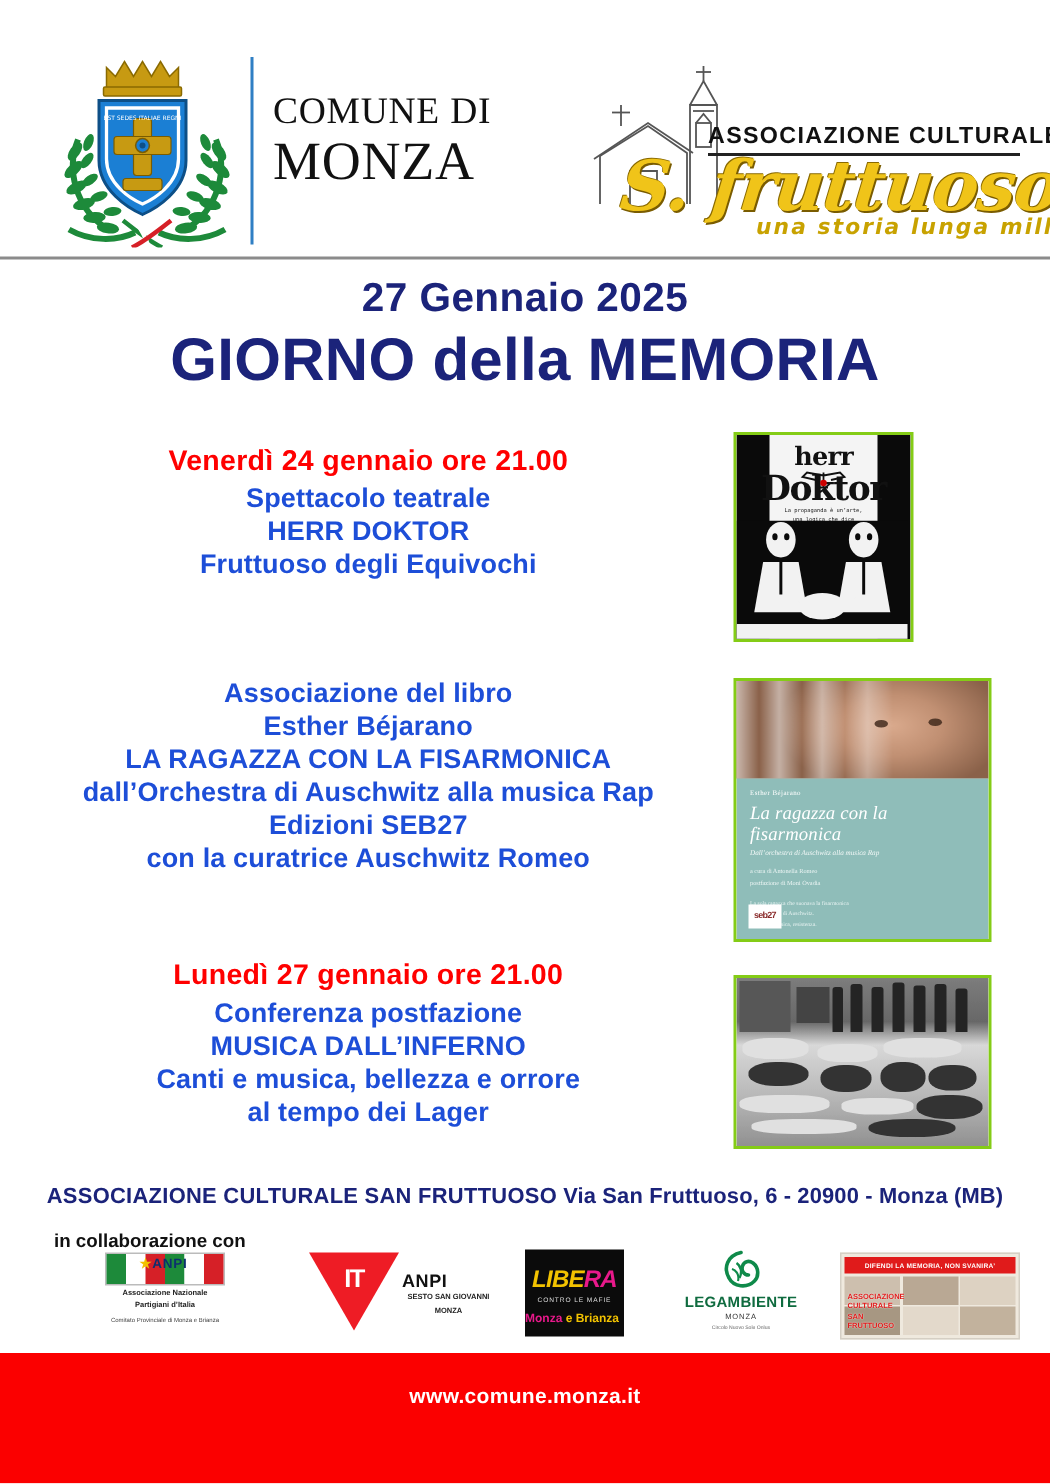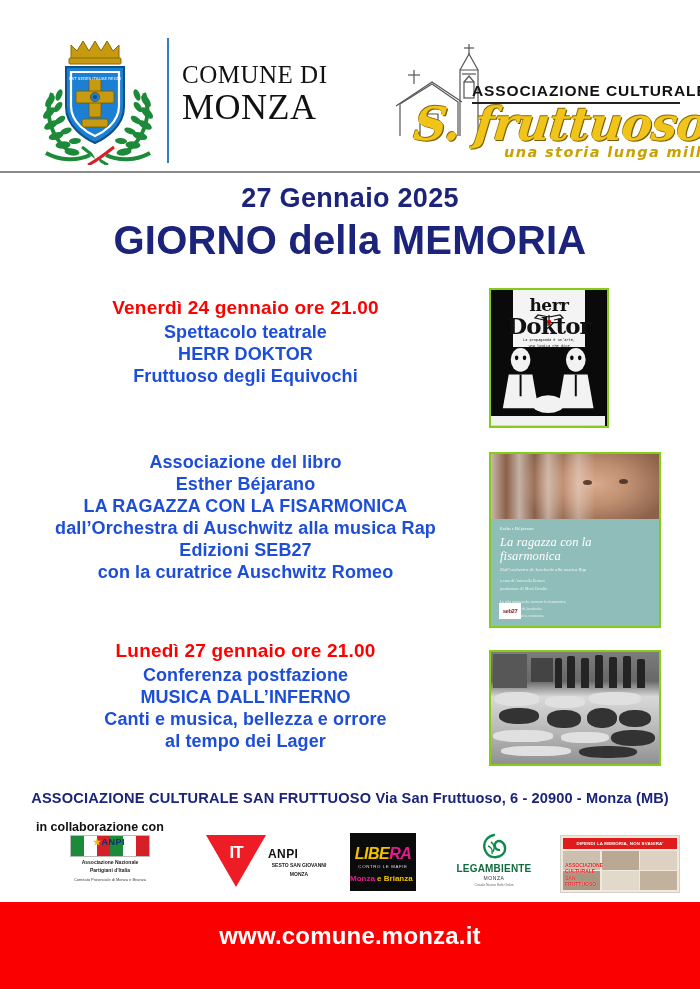--- a/index.html
+++ b/index.html
@@ -427,21 +427,21 @@
     position: absolute;
     left: 0; top: 902px;
     width: 700px; height: 87px;
     background: #fb0000;
   }
   .footer-url {
     position: absolute;
     left: 0; top: 20px;
     width: 700px;
     text-align: center;
-    font-size: 24px;
+    font-size: 14px;
     font-weight: bold;
     color: #ffffff;
     letter-spacing: 0.2px;
   }
 </style>
 </head>
 <body>
 
 <div id="poster">
 

